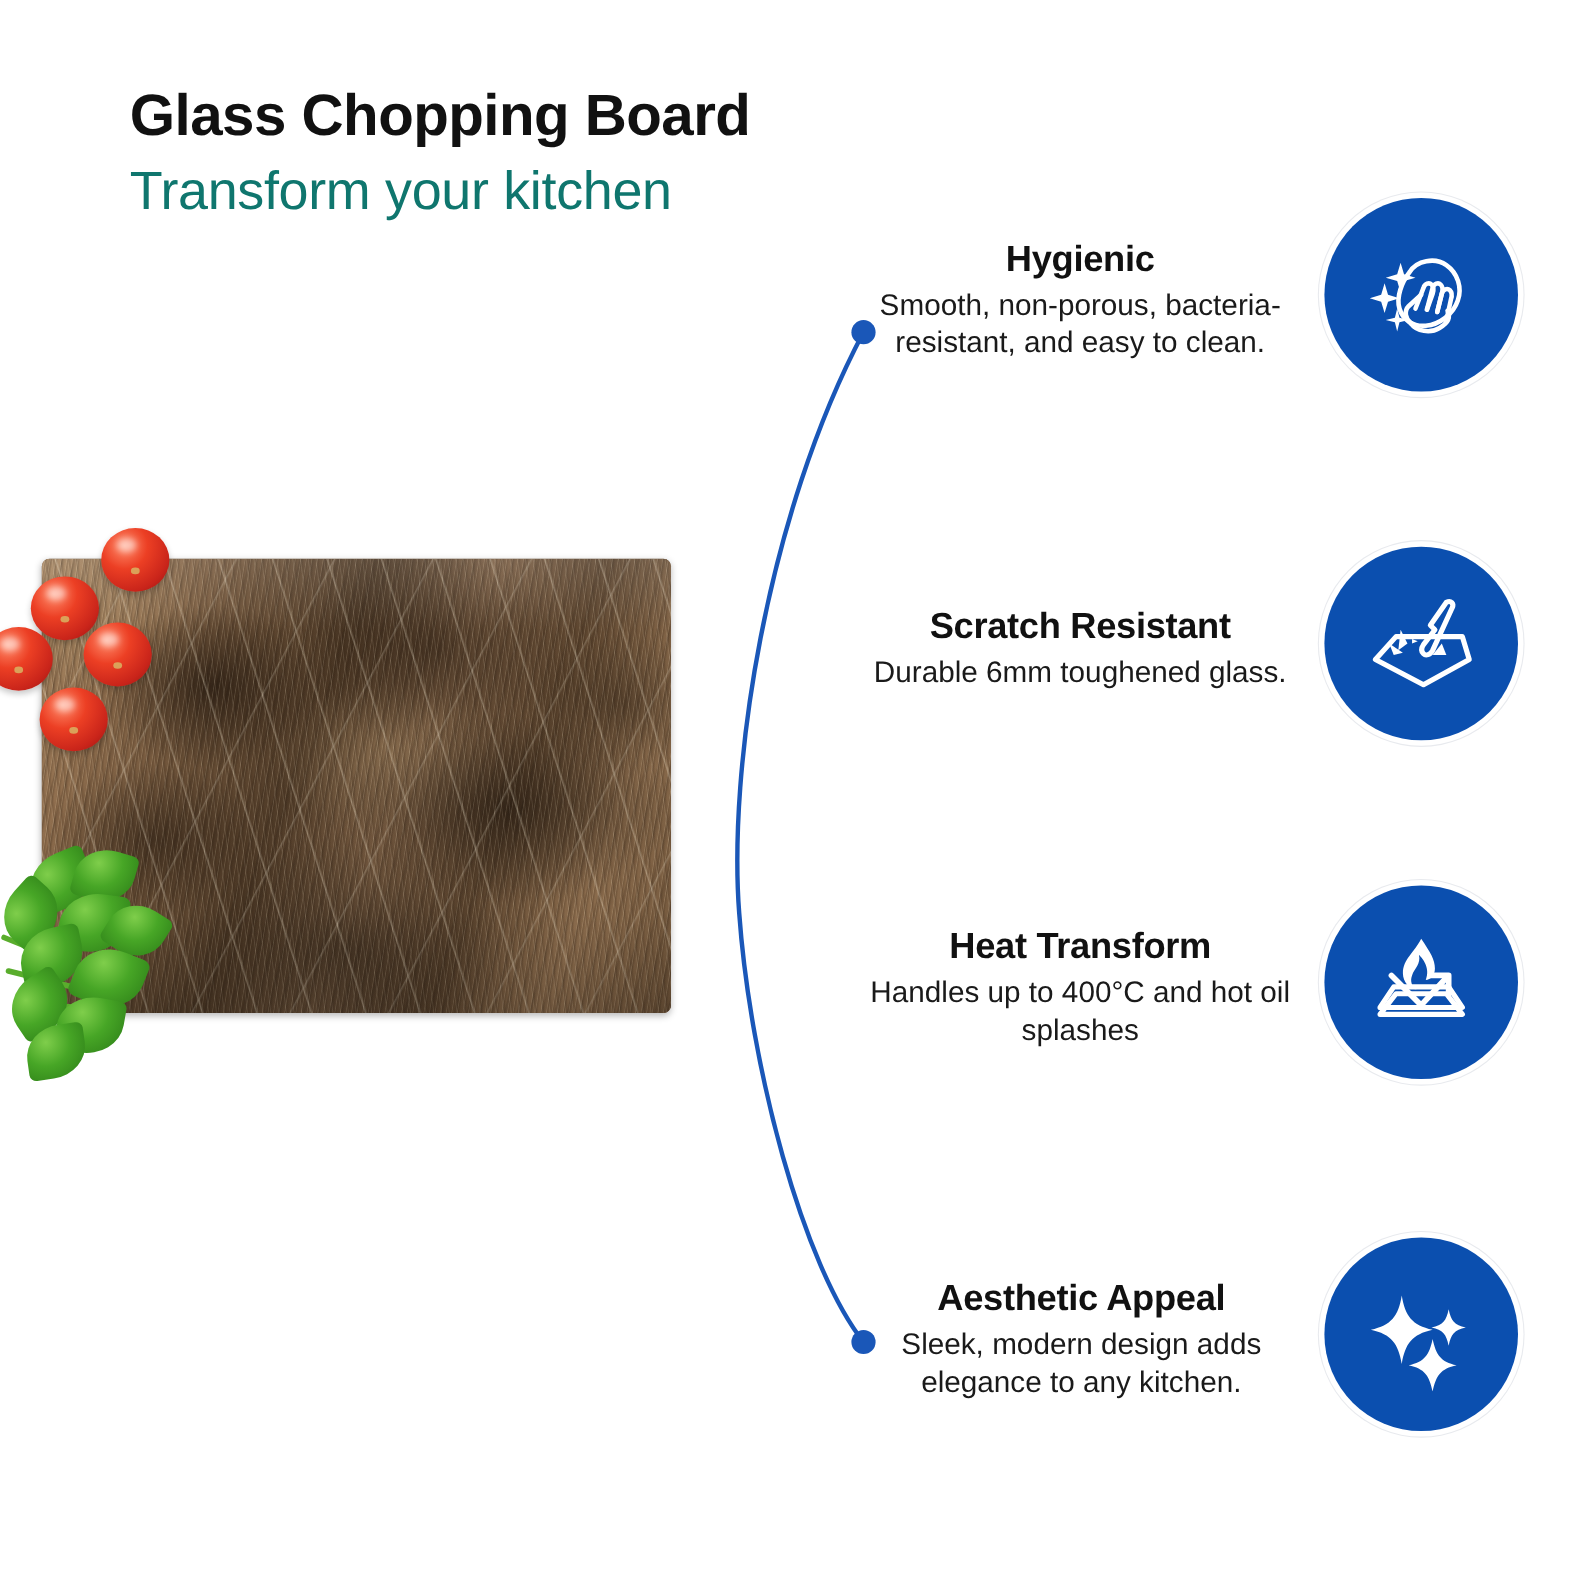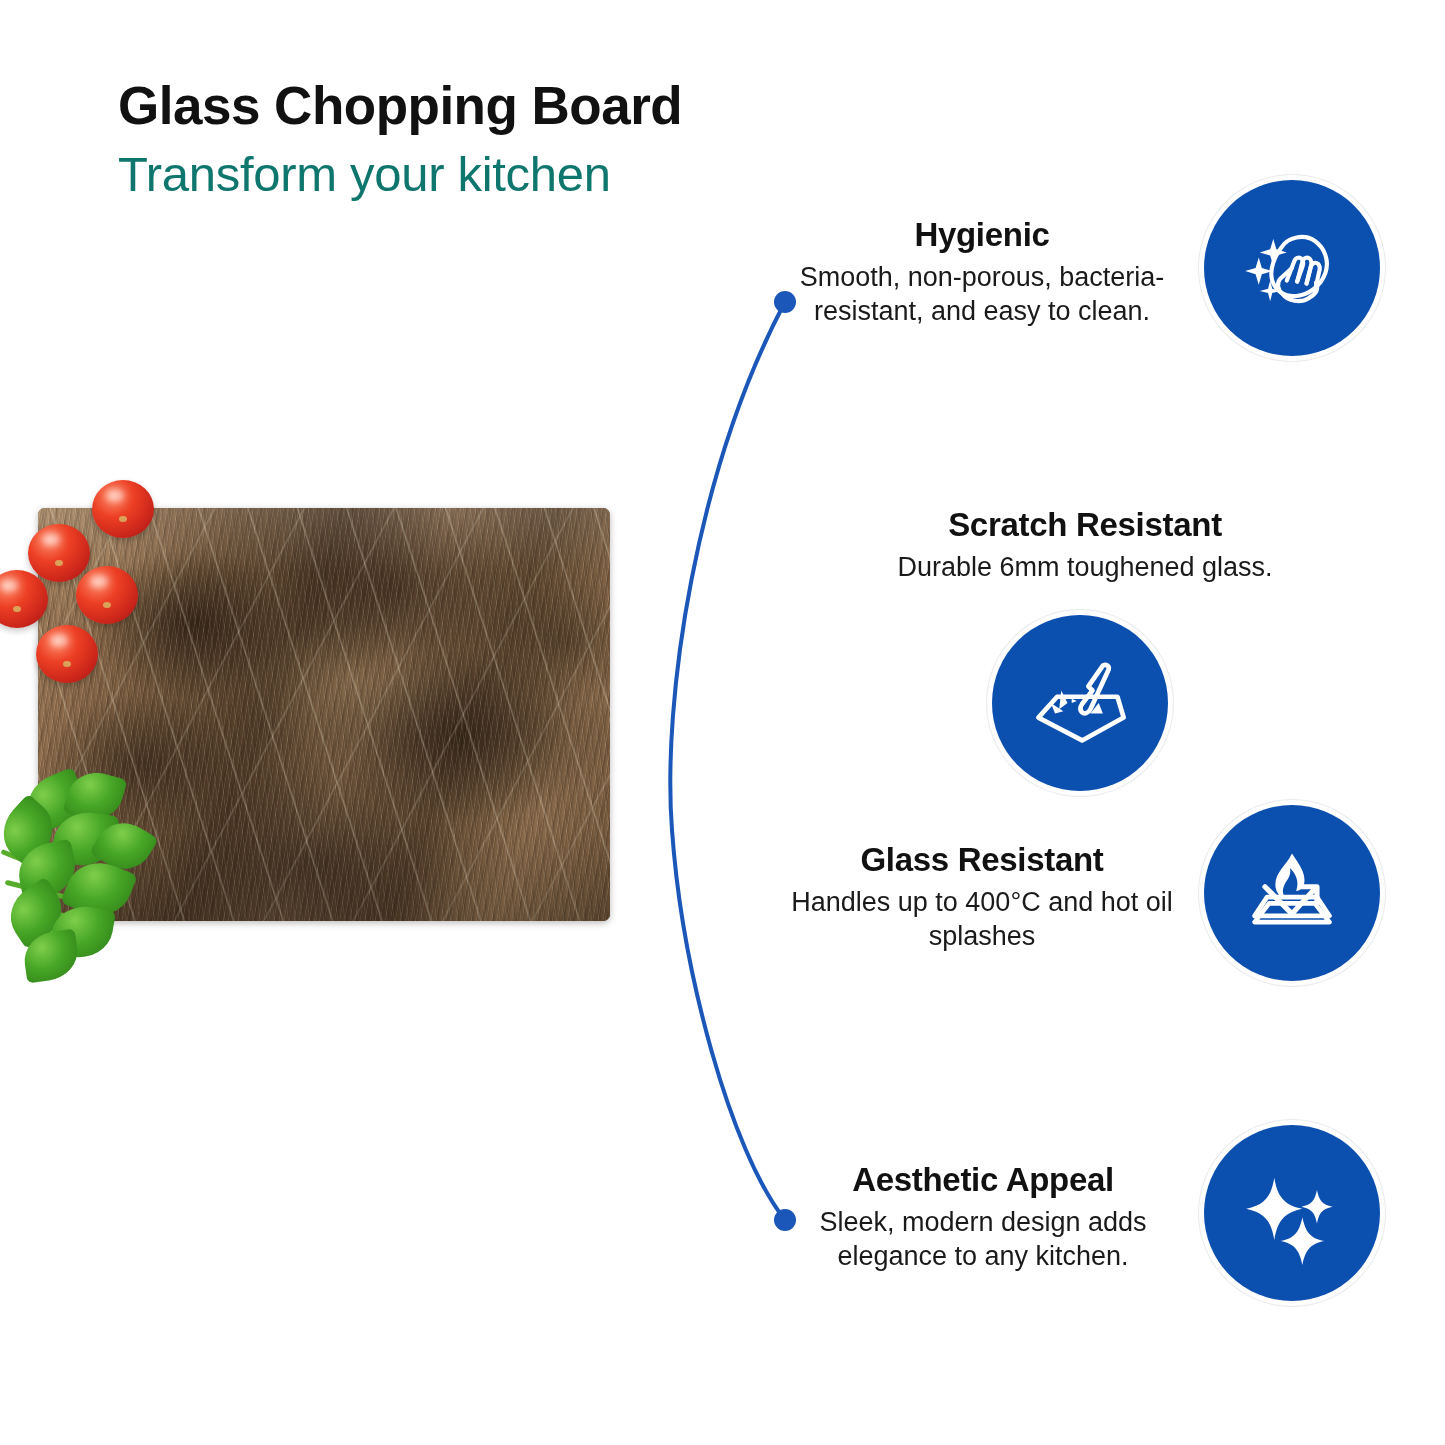--- a/index.html
+++ b/index.html
@@ -229,21 +229,21 @@
     justify-content: center;
     box-shadow: 0 0 0 5px #ffffff, 0 0 0 6px #e8eaee;
   }
   .feature-icon-wrap svg {
     width: 104px;
     height: 104px;
     display: block;
   }
 
   #row-hygienic        { top: 180px; }
-  #row-scratch         { top: 497px; flex-direction: column; }
+  #row-scratch         { top: 497px; }
   #row-heat            { top: 805px; }
   #row-aesthetic       { top: 1125px; gap: 28px; }
 </style>
 </head>
 <body>
 
 <div id="page">
 
   <div id="header-block">
     <h1 id="page-title">Glass Chopping Board</h1>
@@ -331,21 +331,21 @@
         <path d="M32 38 L 30 56 L 38 50 Z" fill="#ffffff"></path>
         <path d="M22 50 L 26 60 L 34 58 Z" fill="#ffffff"></path>
         <path d="M68 50 L 72 60 L 60 60 Z" fill="#ffffff"></path>
         <path d="M42 46 L 47 48 L 42 50 Z" fill="#ffffff"></path>
       </svg>
     </div>
   </div>
 
   <div id="row-heat" class="feature-row">
     <div class="feature-text">
-      <p class="feature-title">Glass Resistant</p>
+      <p class="feature-title">Heat Transform</p>
       <p class="feature-desc">Handles up to 400°C and hot oil splashes</p>
     </div>
     <div class="feature-icon-wrap" style="background:#0B4FAF;">
       <svg viewBox="0 0 100 100">
         <path d="M50 12 C 58 24, 62 30, 62 38 C 62 44, 58 48, 54 48 C 58 38, 52 30, 48 26
                  C 50 34, 44 38, 42 44 C 40 49, 42 54, 46 56 C 40 56, 34 50, 34 42
                  C 34 30, 44 24, 50 12 Z" fill="#ffffff"></path>
         <path d="M14 72 L 26 54 L 74 54 L 86 72 Z" fill="none" stroke="#ffffff" stroke-width="4.5" stroke-linejoin="round"></path>
         <path d="M14 78 L 28 60 L 72 60 L 86 78 Z" fill="none" stroke="#ffffff" stroke-width="4.5" stroke-linejoin="round"></path>
         <path d="M24 44 L 50 70 L 72 46" fill="none" stroke="#ffffff" stroke-width="5" stroke-linecap="round" stroke-linejoin="round"></path>

